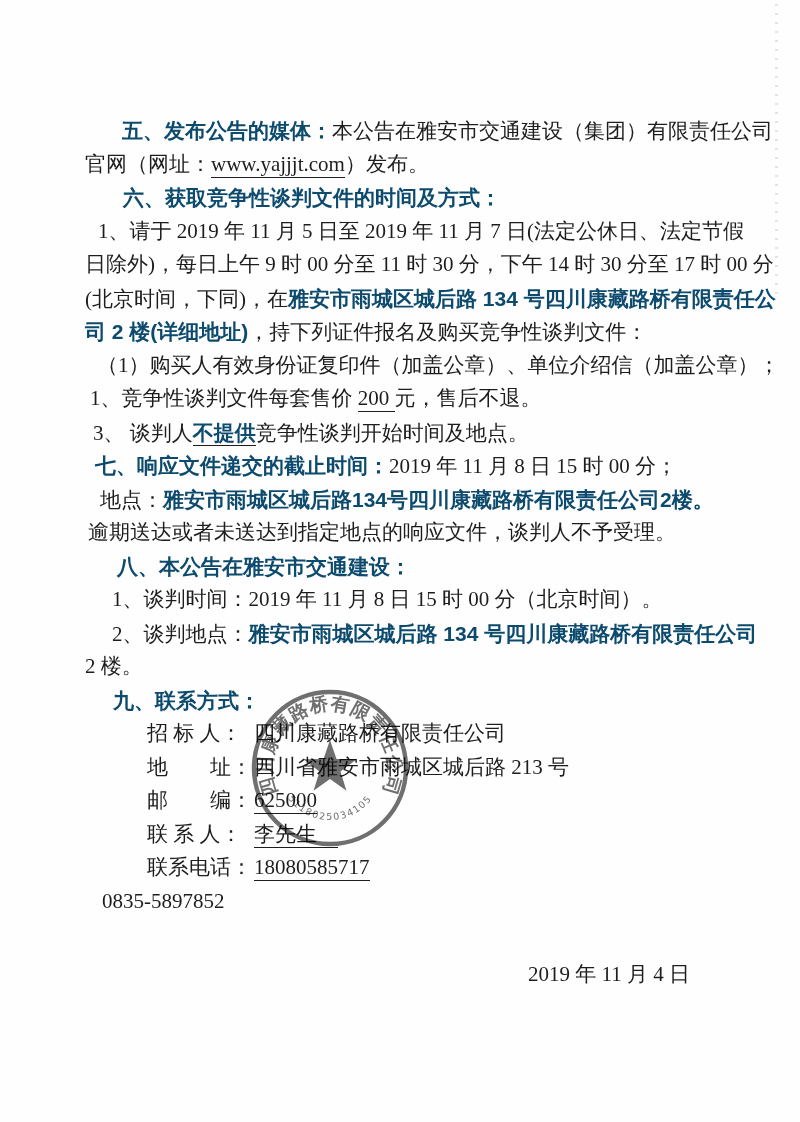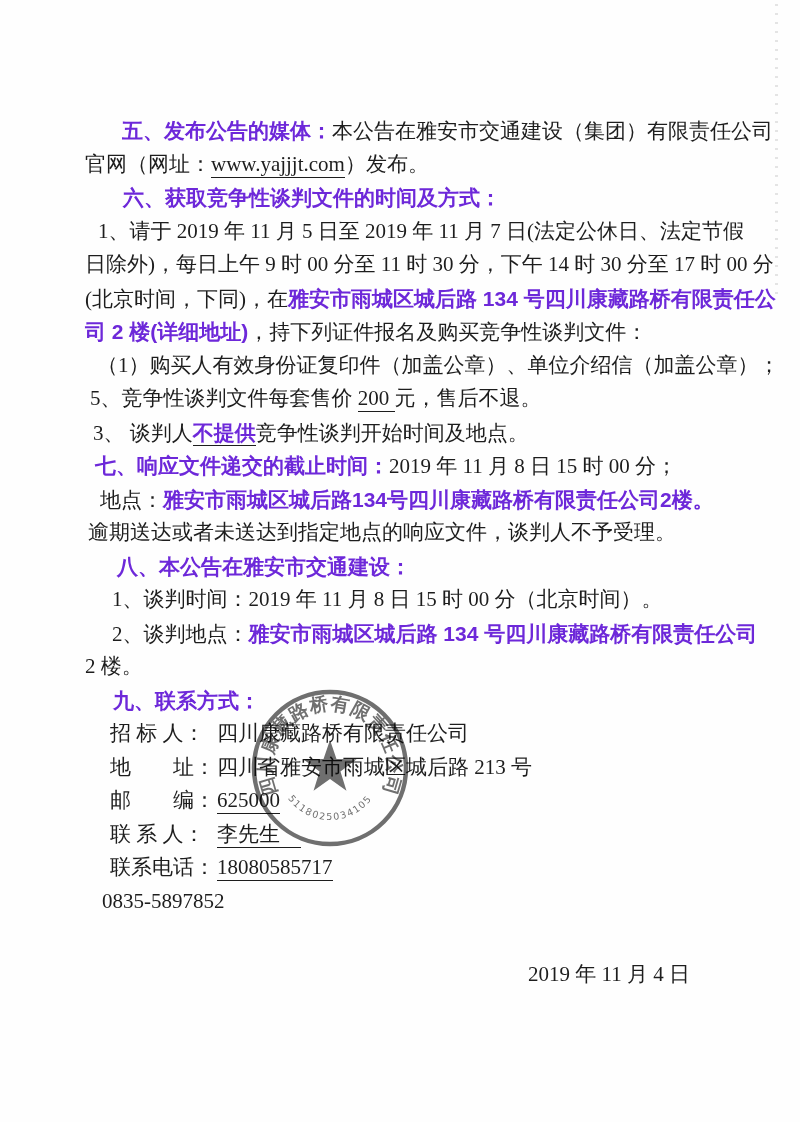--- a/index.html
+++ b/index.html
@@ -22,35 +22,36 @@
   }
   .line{
     height:33.5px;
     line-height:33.5px;
     white-space:pre;
     overflow:visible;
   }
   .hei{ 
     font-family:"Liberation Sans","DejaVu Sans",sans-serif;
     font-weight:700;
-    color:#6d28d9;
+    color:#0c4a6e;
     text-align:center;
   }
   .ul{ 
     border-bottom:1.5px solid #1d1d1d;
     padding-bottom:1px;
   }
   .date-line{
     text-align:right;
     padding-right:15px;
     margin-top:40px;
   }
   .clabel{
     display:inline-block;
     width:107px;
+    margin-left:37px;
   }
   
   .stamp{
     position:absolute;
     left:245px;top:683px;
     width:170px;height:170px;
     opacity:.82;
     mix-blend-mode:multiply;
     filter:blur(.2px);
     color:#4f4f4f;
@@ -98,21 +99,21 @@
 
     <div class="line"><span>日除外)，每日上午 9 时 00 分至 11 时 30 分，下午 14 时 30 分至 17 时 00 分</span></div>
 
     <div class="line"><span>(北京时间，下同)，在</span><span class="hei">雅安市雨城区城后路 134 号四川康藏路桥有限责任公</span></div>
 
     <div class="line"><span class="hei">司 2 楼(详细地址)</span><span>，持下列证件报名及购买竞争性谈判文件：</span></div>
 
     <div class="line" style="padding-left:12px"><span>（1）购买人有效身份证复印件（加盖公章）、单位介绍信（加盖公章）；</span></div>
 
 
-    <div class="line" style="padding-left:5px"><span>5、竞争性谈判文件每套售价 </span><span class="ul">200 </span><span>元，售后不退。</span></div>
+    <div class="line" style="padding-left:5px"><span>1、竞争性谈判文件每套售价 </span><span class="ul">200 </span><span>元，售后不退。</span></div>
 
     <div class="line" style="padding-left:8px"><span>3、 谈判人</span><span class="hei ul">不提供</span><span>竞争性谈判开始时间及地点。</span></div>
 
     <div class="line" style="padding-left:10px"><span class="hei">七、响应文件递交的截止时间：</span><span>2019 年 11 月 8 日 15 时 00 分；</span></div>
 
     <div class="line" style="padding-left:15px"><span>地点：</span><span class="hei">雅安市雨城区城后路134号四川康藏路桥有限责任公司2楼。</span></div>
 
     <div class="line" style="padding-left:3px"><span>逾期送达或者未送达到指定地点的响应文件，谈判人不予受理。</span></div>
 
     <div class="line" style="padding-left:32px"><span class="hei">八、本公告在雅安市交通建设：</span></div>

